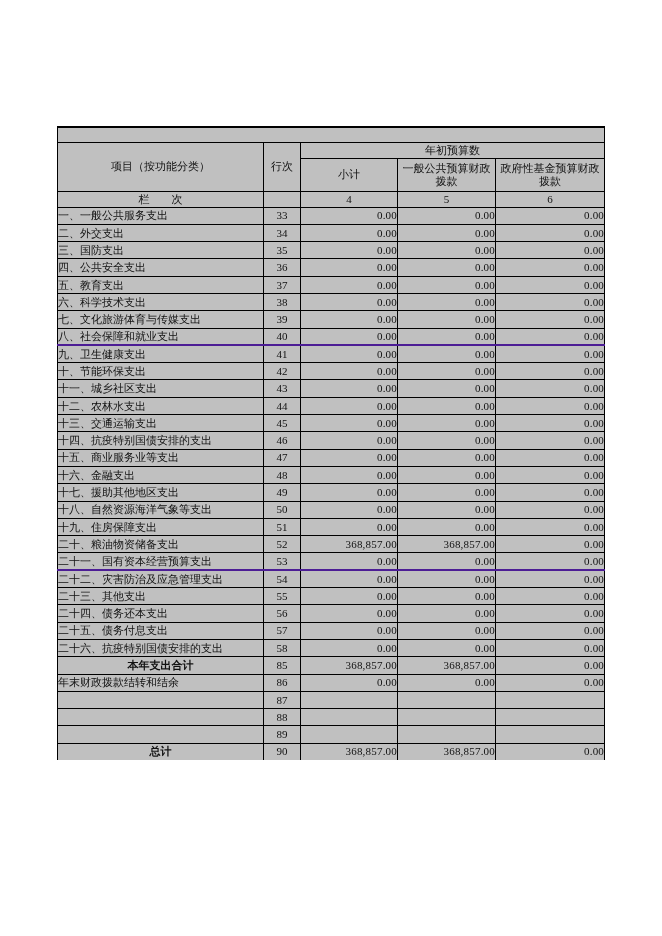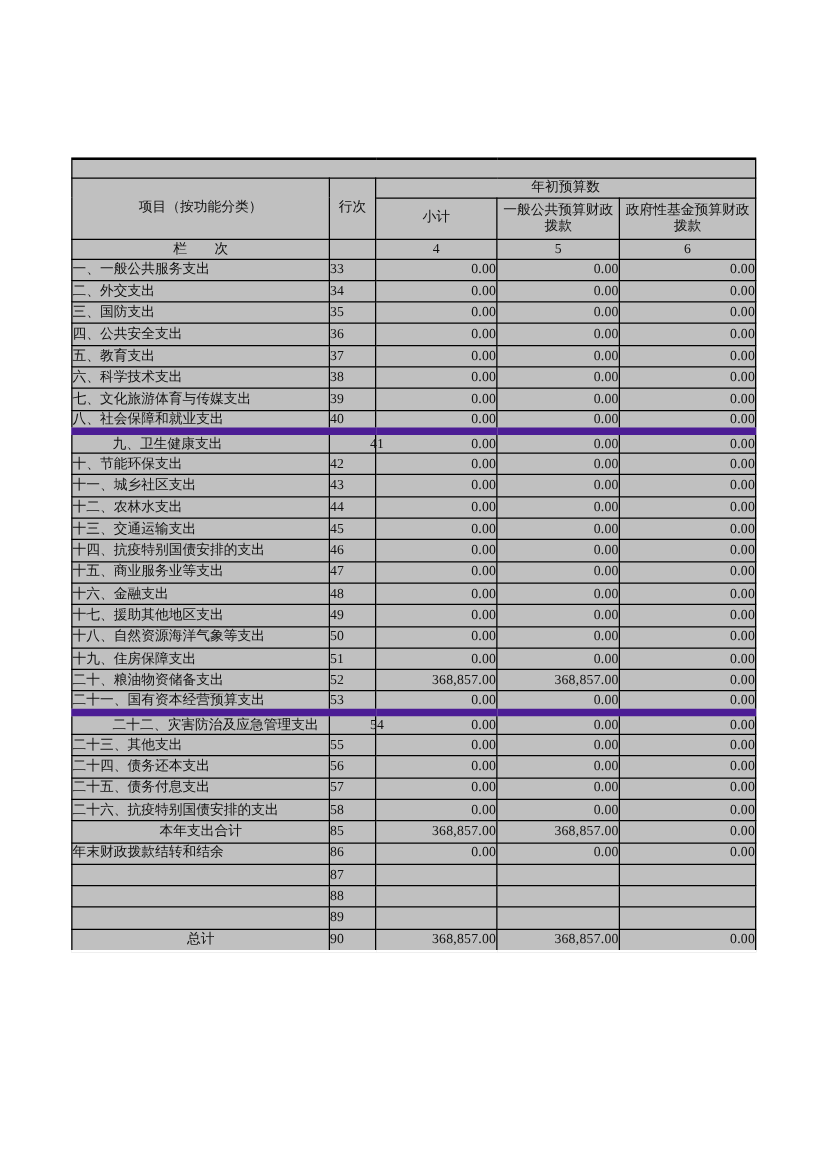--- a/index.html
+++ b/index.html
@@ -96,35 +96,36 @@
     text-align: left;
     padding-left: 6px;
     font-size: 11.5px;
     white-space: nowrap;
   }
   td.lbl.center {
     text-align: center;
     padding-left: 0;
   }
   td.lbl.bold {
-    font-weight: normal;
+    font-weight: bold;
   }
   td.rowno {
+    text-align: center;
     font-size: 11px;
   }
   td.num {
     background: #ffffff;
     text-align: right;
     padding-right: 5px;
     font-size: 11px;
     letter-spacing: 0.2px;
   }
 
   
-  tr.sep td { border-top: 6px solid #4c1d95; padding-left: 32px; }
+  tr.sep td { border-top: 2px solid #4c1d95; }
 
   
   tr.last td { border-bottom: 2px solid #ffffff; }
 </style>
 </head>
 <body>
 
 <div id="sheet">
   <table class="budget">
     <colgroup>

